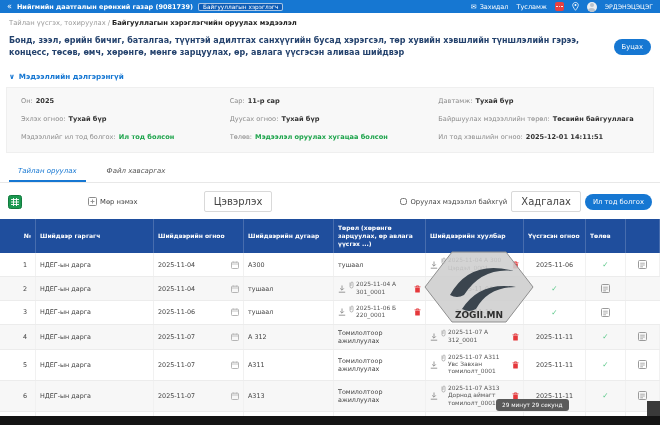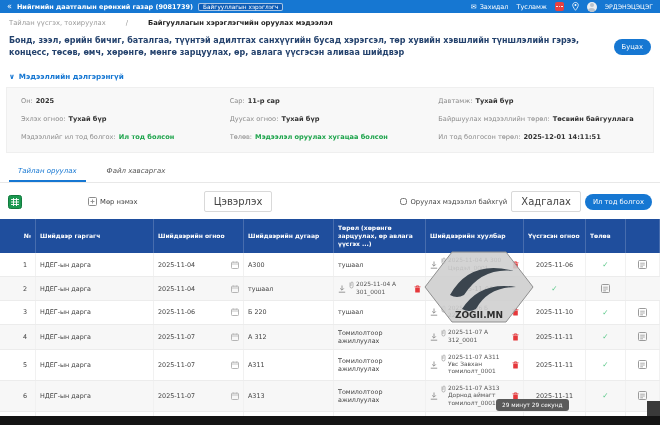--- a/index.html
+++ b/index.html
@@ -13,21 +13,21 @@
   .role-badge { background:#0d5cb6; border:1px solid rgba(255,255,255,.65); border-radius:2px; padding:0px 4px; font-size:5.8px; white-space:nowrap; }
   .topbar .right { margin-left:auto; display:flex; align-items:center; gap:8px; }
   .mail-ic { font-size:7px; }
   .notif { width:9px; height:9px; background:#e84040; border-radius:2px; display:flex; align-items:center; justify-content:center; gap:1px; }
   .notif i { width:1.5px; height:1.5px; background:#fff; border-radius:50%; display:block; }
   .avatar { width:10px; height:10px; border-radius:50%; background:#e9edf2; position:relative; overflow:hidden; }
   .avatar::before { content:""; position:absolute; left:3px; top:1.5px; width:4px; height:4px; border-radius:50%; background:#b9c2cc; }
   .avatar::after { content:""; position:absolute; left:1.5px; top:6px; width:7px; height:5px; border-radius:50%; background:#b9c2cc; }
 
   
-  .breadcrumb { display:flex; gap:20px; align-items:center; padding:6px 9px 4px; font-size:6.8px; color:#9a9a9a; }
+  .breadcrumb { display:flex; gap:2px; align-items:center; padding:6px 9px 4px; font-size:6.8px; color:#9a9a9a; }
   .breadcrumb .current { color:#222; font-weight:bold; }
 
   
   .titlebar { display:flex; align-items:flex-start; gap:8px; padding:4px 9px 6px; }
   .titlebar .ttl { font-size:8px; font-weight:bold; color:#24426d; line-height:1.45; flex:1; }
   .btn-primary { background:#1677d2; color:#fff; border:none; border-radius:8px; font-size:6.8px; padding:4px 8px; font-family:inherit; cursor:pointer; white-space:nowrap; }
   .titlebar .btn-primary { margin-top:4px; }
 
   
   .section-head { padding:8px 9px 6px; color:#1677d2; font-size:7.2px; font-weight:bold; display:flex; gap:4px; align-items:center; cursor:pointer; }
@@ -121,21 +121,21 @@
   </div>
   <div class="details-panel">
     <div class="field"><span>Он:</span><b>2025</b></div>
     <div class="field"><span>Сар:</span><b>11-р сар</b></div>
     <div class="field"><span>Давтамж:</span><b>Тухай бүр</b></div>
     <div class="field"><span>Эхлэх огноо:</span><b>Тухай бүр</b></div>
     <div class="field"><span>Дуусах огноо:</span><b>Тухай бүр</b></div>
     <div class="field"><span>Байршуулах мэдээллийн төрөл:</span><b>Төсвийн байгууллага</b></div>
     <div class="field"><span>Мэдээллийг ил тод болгох:</span><b class="green">Ил тод болсон</b></div>
     <div class="field"><span>Төлөв:</span><b class="green">Мэдээлэл оруулах хугацаа болсон</b></div>
-    <div class="field"><span>Ил тод болгосон төрөл:</span><b>2025-12-01 14:11:51</b></div>
+    <div class="field"><span>Ил тод хэвшлийн огноо:</span><b>2025-12-01 14:11:51</b></div>
   </div>
 
   <div class="tabs">
     <div class="tab active">Тайлан оруулах</div>
     <div class="tab">Файл хавсаргах</div>
   </div>
 
   <div class="toolbar">
     <svg class="ic" width="14" height="14" viewBox="0 0 14 14">
         <rect x="0.5" y="0.5" width="13" height="13" rx="2" fill="#1a9850" stroke="#127a3e"></rect>
@@ -251,21 +251,20 @@
       <div class="tr">
     <div class="td c-no">3</div>
     <div class="td">НДЕГ-ын дарга</div>
     <div class="td c-date">
       <span>2025-11-06</span>
       <svg class="ic" width="8" height="8" viewBox="0 0 8 8">
             <rect x="0.5" y="1.2" width="7" height="6.3" rx="0.8" fill="none" stroke="#b5b5b5"></rect>
             <path d="M0.5 3 H7.5 M2.2 0.4 V1.8 M5.8 0.4 V1.8" stroke="#b5b5b5" stroke-width="0.8"></path>
           </svg>
     </div>
-    <div class="td">Б 220</div>
     <div class="td">тушаал</div>
     <div class="td c-file">
       <svg class="ic" width="8" height="8" viewBox="0 0 8 8">
             <path d="M4 0.5 V5 M2.2 3.4 L4 5.2 L5.8 3.4 M0.8 7.2 H7.2" stroke="#8c8c8c" stroke-width="0.9" fill="none"></path>
           </svg>
       <span class="fname">
         <svg class="ic clip" width="5" height="8" viewBox="0 0 5 8">
               <path d="M1 1.5 V5.5 A1.5 1.5 0 0 0 4 5.5 V2 A1 1 0 0 0 2 2 V5" stroke="#9a9a9a" stroke-width="0.7" fill="none"></path>
             </svg>
         <span>2025-11-06 Б 220_0001</span>

